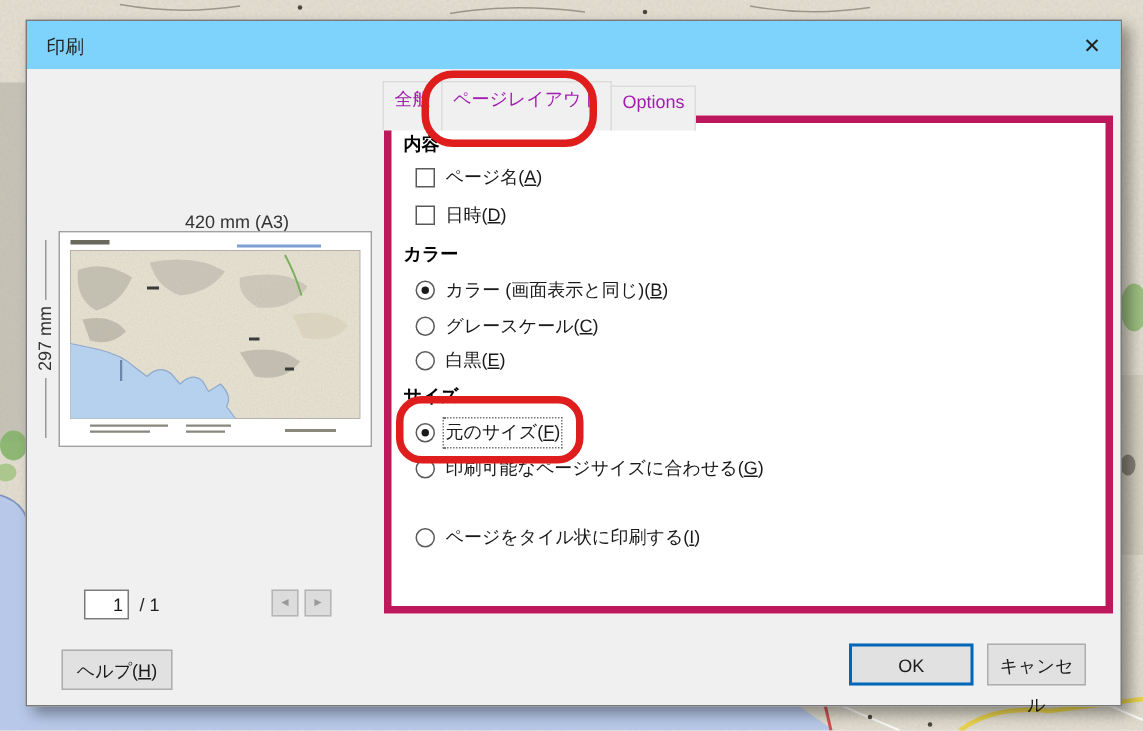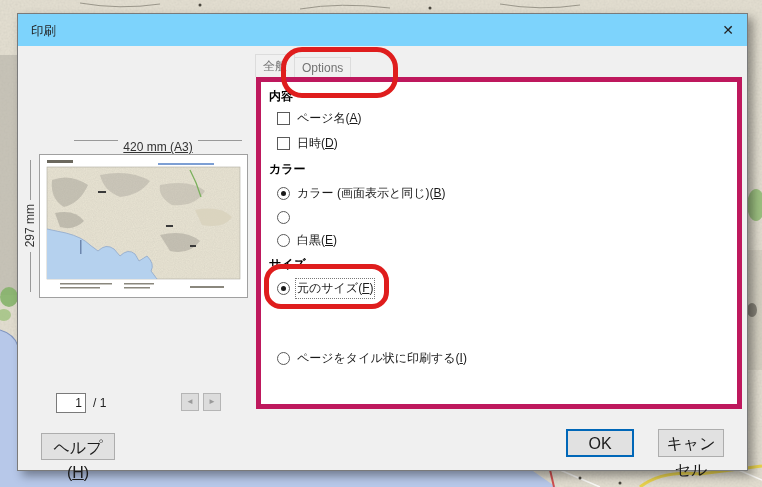--- a/index.html
+++ b/index.html
@@ -18,21 +18,21 @@
   }
   .titlebar{position:absolute;left:0;top:0;width:100%;height:32px;background:#7dd3fc;}
   .title-text{position:absolute;left:13px;top:9px;font-size:12.5px;color:#222;}
   .close-btn{
     position:absolute;right:9px;top:6px;width:20px;height:20px;line-height:20px;
     text-align:center;font-size:14px;color:#222;cursor:pointer;
   }
   
   .dim-width{
     position:absolute;left:51px;top:126px;width:178px;height:15px;
-    display:flex;align-items:flex-start;color:#333;text-decoration:underline;
+    display:flex;align-items:flex-end;color:#333;
   }
   .dim-width::before,.dim-width::after{content:"";flex:1;border-top:1px solid #999;margin:0 5px;}
   .dim-width span{white-space:nowrap;}
   .dim-height{
     position:absolute;left:4px;top:142px;width:16px;height:140px;
     display:flex;flex-direction:column;align-items:center;color:#333;
   }
   .dim-height::before,.dim-height::after{content:"";flex:1;border-left:1px solid #999;margin:4px 0;}
   .dim-height span{writing-mode:vertical-rl;transform:rotate(180deg);white-space:nowrap;}
   .preview-page{
@@ -50,21 +50,21 @@
     position:absolute;top:379px;width:18px;height:18px;box-sizing:border-box;
     background:#dcdcdc;border:1px solid #b5b5b5;color:#9a9a9a;
     font-size:8px;line-height:16px;text-align:center;
   }
   .nav-prev{left:163px;}
   .nav-next{left:185px;}
   
   .tabstrip{position:absolute;left:237px;top:40px;display:flex;align-items:flex-end;z-index:2;}
   .tab{
     background:#f0f0f0;border:1px solid #dcdcdc;border-bottom:none;
-    padding:3px 7px 2px;margin-right:-1px;font-size:12px;color:#737373;
+    padding:3px 7px 12px;margin-right:-1px;font-size:12px;color:#a21caf;
     white-space:nowrap;cursor:pointer;
   }
   .tab.active{background:#ffffff;padding-top:5px;position:relative;z-index:3;margin-bottom:-1px;border-bottom:1px solid #fff;}
   .panel{
     position:absolute;left:238px;top:63px;width:486px;height:332px;
     background:#ffffff;border:5px solid #be185d;box-sizing:border-box;z-index:1;
   }
   .group-title{position:absolute;left:8px;font-weight:600;color:#000;}
   .opt-row{position:absolute;left:16px;display:flex;align-items:center;height:16px;text-align:center;}
   .box{
@@ -72,24 +72,24 @@
     background:#fff;margin-right:7px;flex:0 0 auto;
   }
   .radio{border-radius:50%;position:relative;}
   .radio .dot{display:none;position:absolute;left:3px;top:3px;width:5px;height:5px;border-radius:50%;background:#1a1a1a;}
   .radio.on .dot{display:block;}
   .opt-label{white-space:nowrap;}
   .opt-label.focused{outline:1px dotted #777;outline-offset:1px;}
   
   .btn{
     position:absolute;box-sizing:border-box;background:#e1e1e1;border:1px solid #adadad;
-    font-size:16px;color:#1a1a1a;text-align:center;font-family:inherit;cursor:pointer;
+    font-size:12px;color:#1a1a1a;text-align:center;font-family:inherit;cursor:pointer;
   }
   .btn-help{left:23px;top:419px;width:74px;height:27px;line-height:25px;}
-  .btn-ok{left:548px;top:415px;width:68px;height:28px;line-height:24px;border:2px solid #0067b8;}
+  .btn-ok{left:548px;top:415px;width:83px;height:28px;line-height:24px;border:2px solid #0067b8;}
   .btn-cancel{left:640px;top:415px;width:66px;height:28px;line-height:26px;}
   
   .annot{position:absolute;border:5px solid #df1d1d;border-radius:20px;z-index:6;pointer-events:none;}
   .annot-tab{left:263px;top:33px;width:107px;height:41px;border-radius:21px;}
   .annot-size{left:246px;top:250px;width:115px;height:35px;border-radius:17px;}
   u{text-decoration:underline;}
 </style>
 </head>
 <body>
 
@@ -169,20 +169,21 @@
   <span class="page-nav-total">/ 1</span>
   <div class="nav-btn nav-prev">
     <span>◄</span>
   </div>
   <div class="nav-btn nav-next">
     <span>►</span>
   </div>
 
   <div class="tabstrip">
     <div class="tab">全般</div>
+    <div class="tab">ページレイアウト</div>
     <div class="tab">Options</div>
   </div>
 
   <div class="panel">
     <div class="group-title" style="top:6px">内容</div>
 
     <div class="opt-row" style="top:28px">
       <span class="box"></span>
       <span class="opt-label">ページ名(<u>A</u>)</span>
     </div>
@@ -194,34 +195,39 @@
     <div class="group-title" style="top:79px">カラー</div>
 
     <div class="opt-row" style="top:103px">
       <span class="box radio on">
           <span class="dot"></span>
         </span>
       <span class="opt-label">カラー (画面表示と同じ)(<u>B</u>)</span>
     </div>
     <div class="opt-row" style="top:127px">
       <span class="box radio"></span>
+      <span class="opt-label">グレースケール(<u>C</u>)</span>
     </div>
     <div class="opt-row" style="top:150px">
       <span class="box radio"></span>
       <span class="opt-label">白黒(<u>E</u>)</span>
     </div>
 
     <div class="group-title" style="top:174px">サイズ</div>
 
     <div class="opt-row" style="top:198px">
       <span class="box radio on">
           <span class="dot"></span>
         </span>
       <span class="opt-label focused">元のサイズ(<u>F</u>)</span>
     </div>
+    <div class="opt-row" style="top:222px">
+      <span class="box radio"></span>
+      <span class="opt-label">印刷可能なページサイズに合わせる(<u>G</u>)</span>
+    </div>
     <div class="opt-row" style="top:268px">
       <span class="box radio"></span>
       <span class="opt-label">ページをタイル状に印刷する(<u>I</u>)</span>
     </div>
   </div>
 
   <button class="btn btn-help">ヘルプ(<u>H</u>)</button>
   <button class="btn btn-ok">OK</button>
   <button class="btn btn-cancel">キャンセル</button>
 

